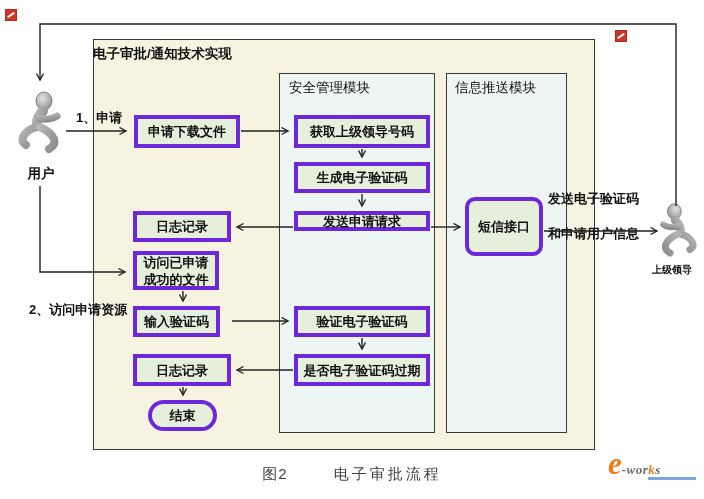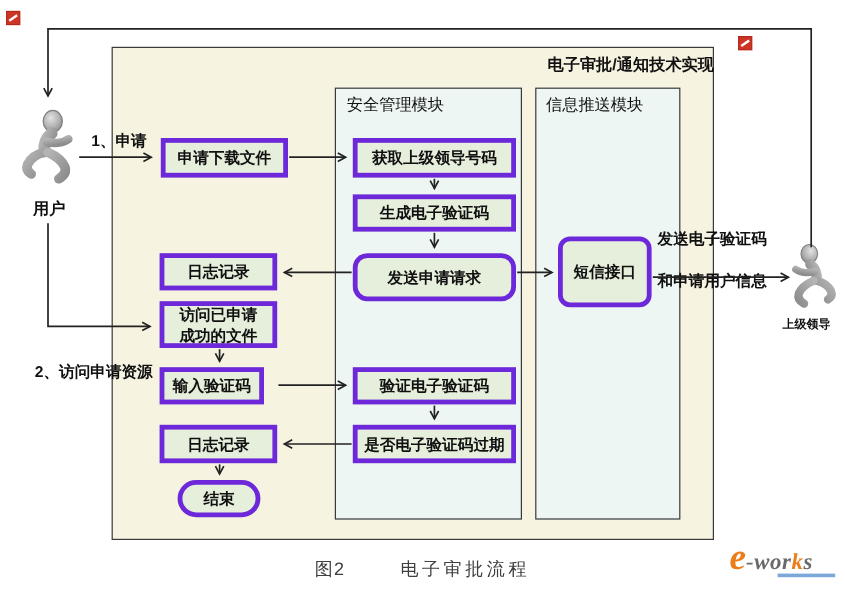--- a/index.html
+++ b/index.html
@@ -2,21 +2,21 @@
 <html><head>
 <meta charset="utf-8">
 <style>
   html,body{margin:0;padding:0;background:#ffffff;}
   body{font-family:"Liberation Sans","DejaVu Sans",sans-serif;}
   #stage{position:relative;width:704px;height:499px;background:#ffffff;overflow:hidden;}
 
   
   .outer-box{position:absolute;left:93px;top:39px;width:502px;height:411px;
              background:#f7f3e1;border:1px solid #3a3a3a;box-sizing:border-box;}
-  .outer-title{position:absolute;left:93px;top:45px;width:502px;text-align:right;
+  .outer-title{position:absolute;left:93px;top:45px;width:502px;text-align:left;
                font-size:13.5px;font-weight:bold;color:#111;}
   .module{position:absolute;background:#edf6f3;border:1px solid #3a3a3a;box-sizing:border-box;}
   .module-security{left:279px;top:73px;width:156px;height:360px;}
   .module-push{left:446px;top:73px;width:121px;height:360px;}
   .module-title{position:absolute;font-size:13.5px;font-weight:normal;color:#111;}
 
   
   .node{position:absolute;background:#e6efdb;border:4px solid #6d28d9;box-sizing:border-box;
         display:flex;flex-direction:column;align-items:center;justify-content:center;
         font-size:13px;font-weight:bold;color:#101010;text-align:center;line-height:17px;}
@@ -37,21 +37,21 @@
   .caption{position:absolute;left:0;top:465px;width:704px;text-align:center;
            font-size:15px;color:#3f3f3f;}
   .caption .cap-fig{margin-right:22px;letter-spacing:1px;}
   .caption .cap-text{letter-spacing:3px;padding-left:24px;}
 
   
   .logo{position:absolute;left:608px;top:449px;width:94px;height:42px;}
   .logo-e{font-family:"Liberation Serif","DejaVu Serif",serif;font-style:italic;font-weight:bold;
           font-size:31px;color:#ed7d17;line-height:30px;}
   .logo-rest{font-family:"Liberation Serif","DejaVu Serif",serif;font-style:italic;font-weight:bold;
-             font-size:19px;color:#6a6a6a;letter-spacing:0.5px;}
+             font-size:13px;color:#6a6a6a;letter-spacing:0.5px;}
   .logo-orange{color:#ed7d17;}
   .logo-bar{width:48px;height:3px;background:#7ba7d9;margin:-2px 0 0 40px;}
 
   
   .red-marker{position:absolute;width:12px;height:12px;background:#cd3526;
               box-shadow:inset 0 0 0 1px #b32a1e;}
   .red-marker::after{content:"";position:absolute;left:2px;top:5px;width:8px;height:2px;
                      background:#ffffff;transform:rotate(-35deg);}
 </style>
 </head>
@@ -89,21 +89,21 @@
   <div class="module-title" style="left:455px;top:79px;">信息推送模块</div>
 
   <div class="node" style="left:134px;top:115px;width:106px;height:33px;">
     <span>申请下载文件</span>
   </div>
 
   <div class="node" style="left:133px;top:211px;width:98px;height:31px;">
     <span>日志记录</span>
   </div>
 
-  <div class="node" style="left:133px;top:251px;width:98px;height:39px;">
+  <div class="node" style="left:133px;top:251px;width:86px;height:39px;">
     <span>访问已申请</span>
     <span>成功的文件</span>
   </div>
 
   <div class="node" style="left:133px;top:306px;width:87px;height:31px;">
     <span>输入验证码</span>
   </div>
 
   <div class="node" style="left:133px;top:354px;width:98px;height:32px;">
     <span>日志记录</span>
@@ -114,21 +114,21 @@
   </div>
 
   <div class="node" style="left:294px;top:115px;width:136px;height:33px;">
     <span>获取上级领导号码</span>
   </div>
 
   <div class="node" style="left:294px;top:162px;width:136px;height:31px;">
     <span>生成电子验证码</span>
   </div>
 
-  <div class="node" style="left:294px;top:211px;width:136px;height:40px;border-radius:12px;">
+  <div class="node" style="left:294px;top:211px;width:136px;height:20px;">
     <span>发送申请请求</span>
   </div>
 
   <div class="node" style="left:294px;top:306px;width:136px;height:31px;">
     <span>验证电子验证码</span>
   </div>
 
   <div class="node" style="left:294px;top:354px;width:136px;height:32px;">
     <span>是否电子验证码过期</span>
   </div>

